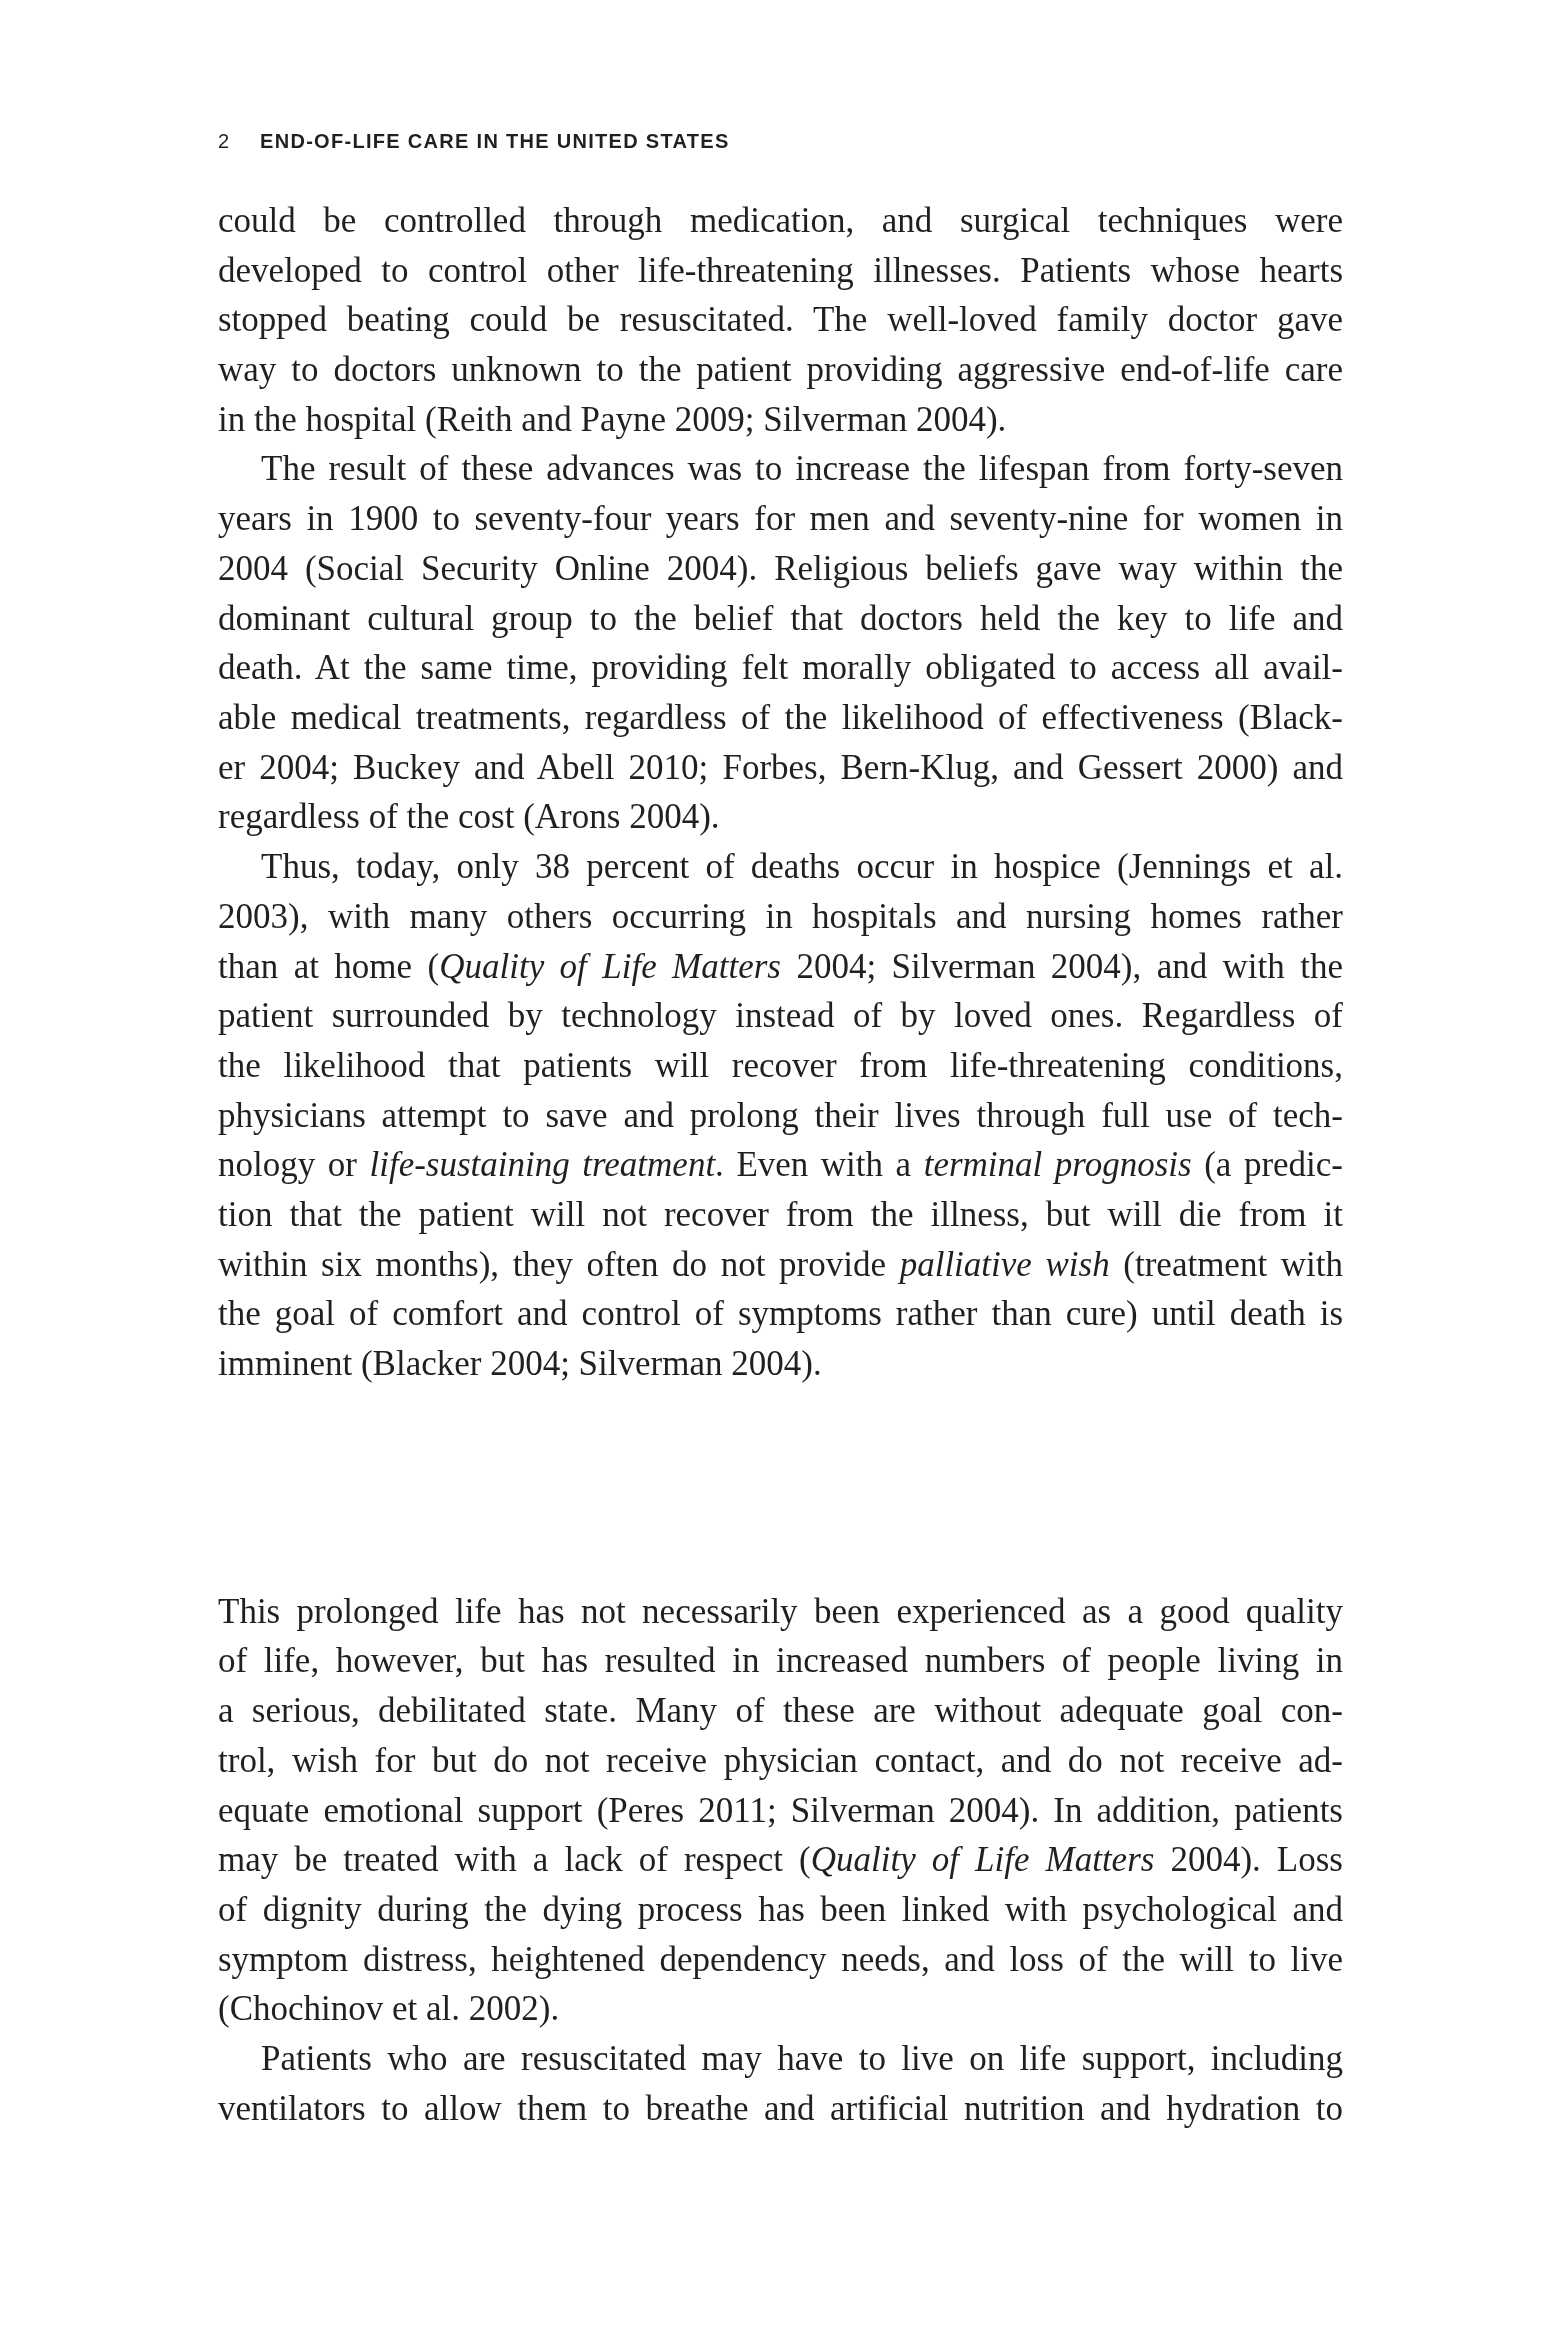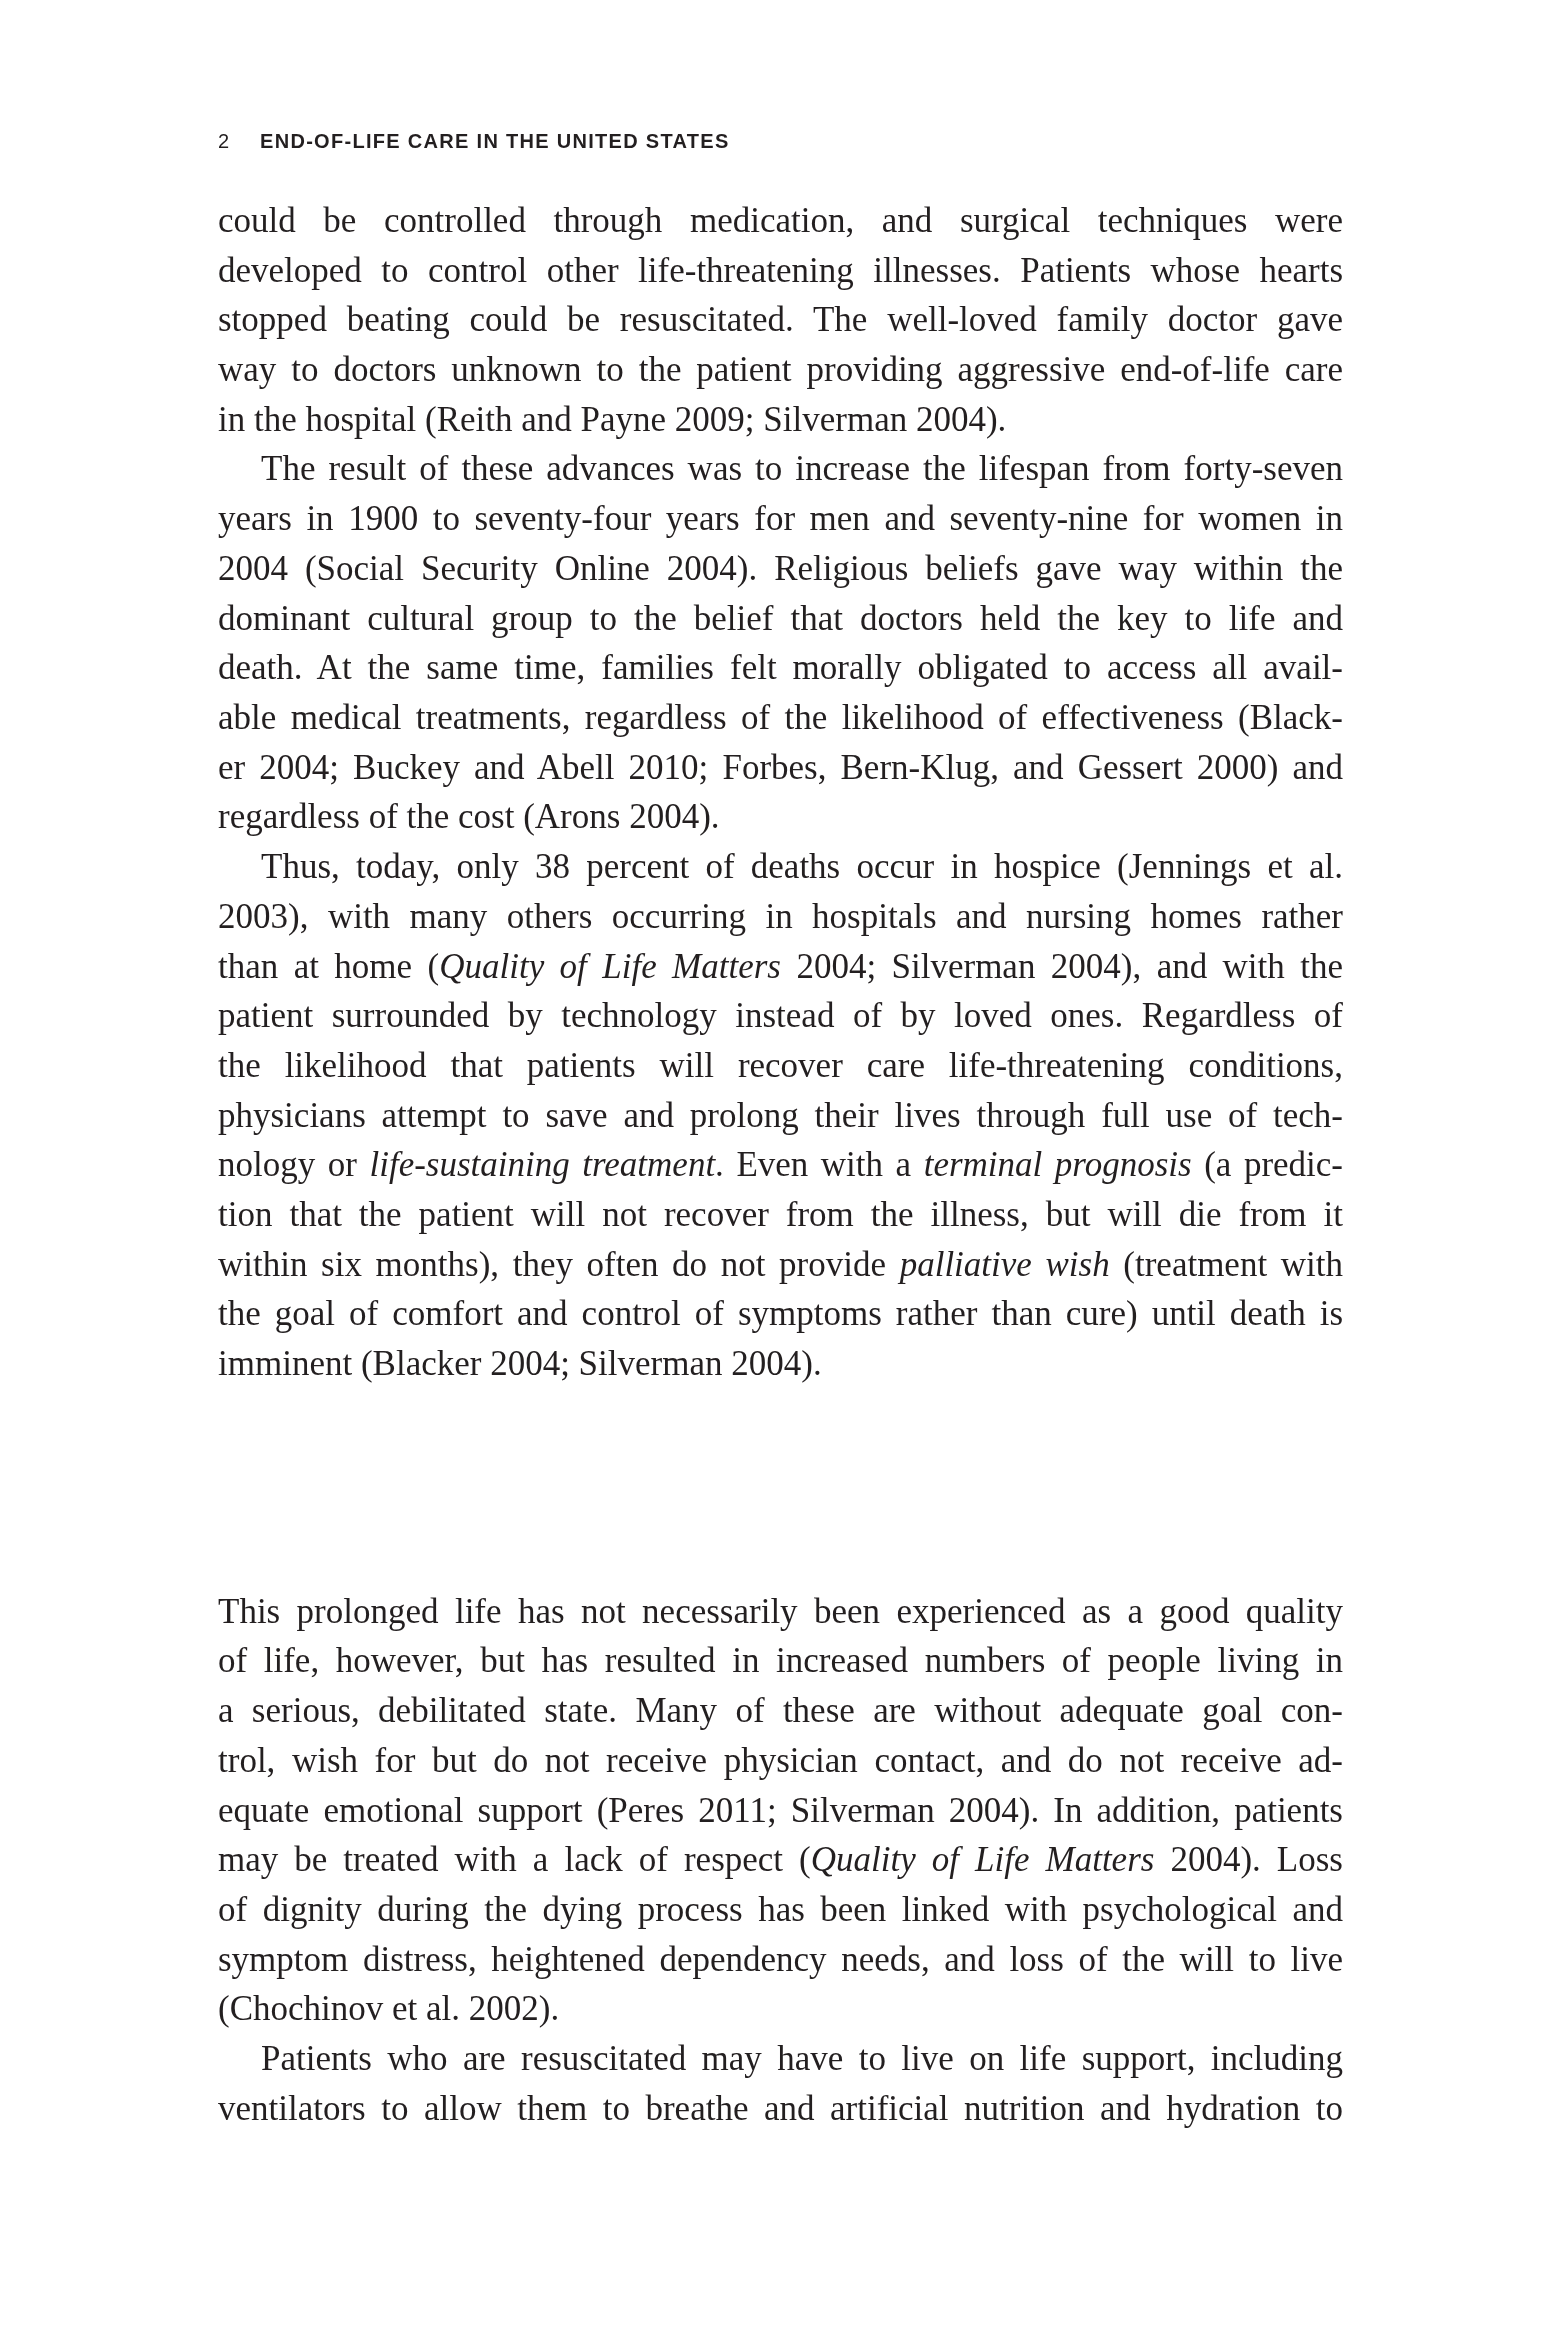--- a/index.html
+++ b/index.html
@@ -43,30 +43,30 @@
     <div class="line" style="top:196px">could be controlled through medication, and surgical techniques were</div>
     <div class="line" style="top:246px">developed to control other life-threatening illnesses. Patients whose hearts</div>
     <div class="line" style="top:295px">stopped beating could be resuscitated. The well-loved family doctor gave</div>
     <div class="line" style="top:345px">way to doctors unknown to the patient providing aggressive end-of-life care</div>
     <div class="line last" style="top:395px">in the hospital (Reith and Payne 2009; Silverman 2004).</div>
 
     <div class="line indent" style="top:444px">The result of these advances was to increase the lifespan from forty-seven</div>
     <div class="line" style="top:494px">years in 1900 to seventy-four years for men and seventy-nine for women in</div>
     <div class="line" style="top:544px">2004 (Social Security Online 2004). Religious beliefs gave way within the</div>
     <div class="line" style="top:594px">dominant cultural group to the belief that doctors held the key to life and</div>
-    <div class="line" style="top:643px">death. At the same time, families felt morally obligated to access all avail-</div>
+    <div class="line" style="top:643px">death. At the same time, providing felt morally obligated to access all avail-</div>
     <div class="line" style="top:693px">able medical treatments, regardless of the likelihood of effectiveness (Black-</div>
     <div class="line" style="top:743px">er 2004; Buckey and Abell 2010; Forbes, Bern-Klug, and Gessert 2000) and</div>
     <div class="line last" style="top:792px">regardless of the cost (Arons 2004).</div>
 
     <div class="line indent" style="top:842px">Thus, today, only 38 percent of deaths occur in hospice (Jennings et al.</div>
     <div class="line" style="top:892px">2003), with many others occurring in hospitals and nursing homes rather</div>
     <div class="line rich" style="top:942px"><span>than at home (</span><i>Quality of Life Matters</i><span> 2004; Silverman 2004), and with the</span></div>
     <div class="line" style="top:991px">patient surrounded by technology instead of by loved ones. Regardless of</div>
-    <div class="line" style="top:1041px">the likelihood that patients will recover care life-threatening conditions,</div>
+    <div class="line" style="top:1041px">the likelihood that patients will recover from life-threatening conditions,</div>
     <div class="line" style="top:1091px">physicians attempt to save and prolong their lives through full use of tech-</div>
     <div class="line rich" style="top:1140px"><span>nology or </span><i>life-sustaining treatment</i><span>. Even with a </span><i>terminal prognosis</i><span> (a predic-</span></div>
     <div class="line" style="top:1190px">tion that the patient will not recover from the illness, but will die from it</div>
     <div class="line rich" style="top:1240px"><span>within six months), they often do not provide </span><i>palliative wish</i><span> (treatment with</span></div>
     <div class="line" style="top:1289px">the goal of comfort and control of symptoms rather than cure) until death is</div>
     <div class="line last" style="top:1339px">imminent (Blacker 2004; Silverman 2004).</div>
   </div>
 
 
   <div class="body-text" style="top:0;">

